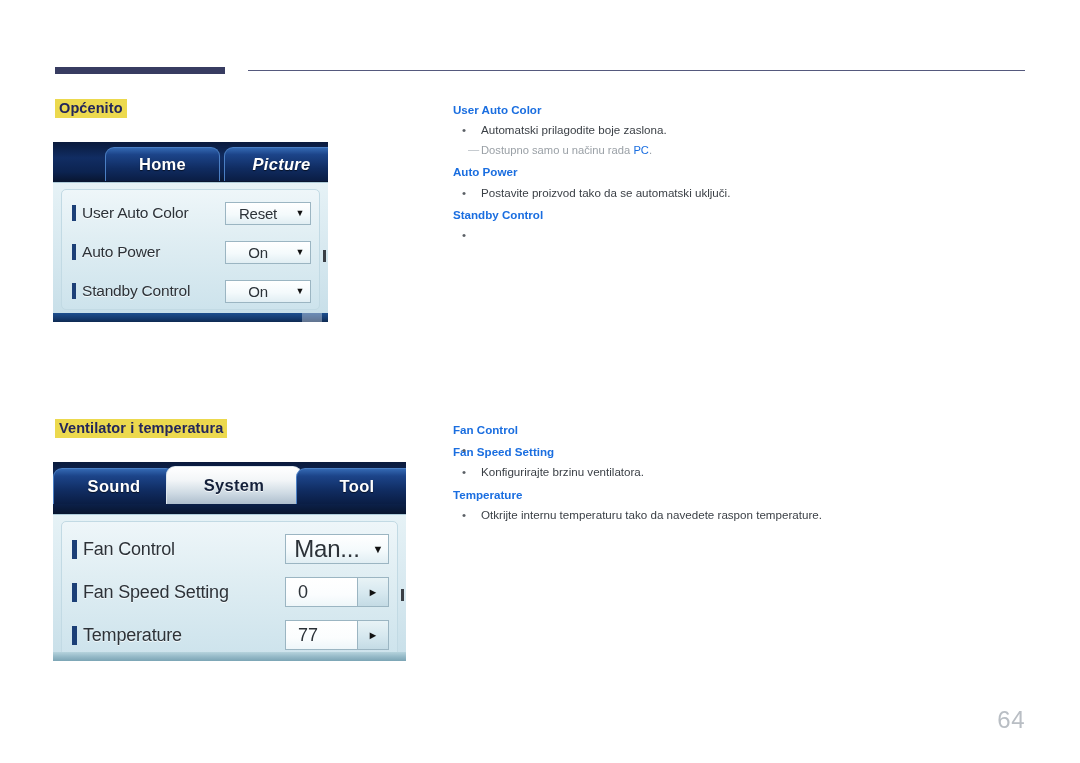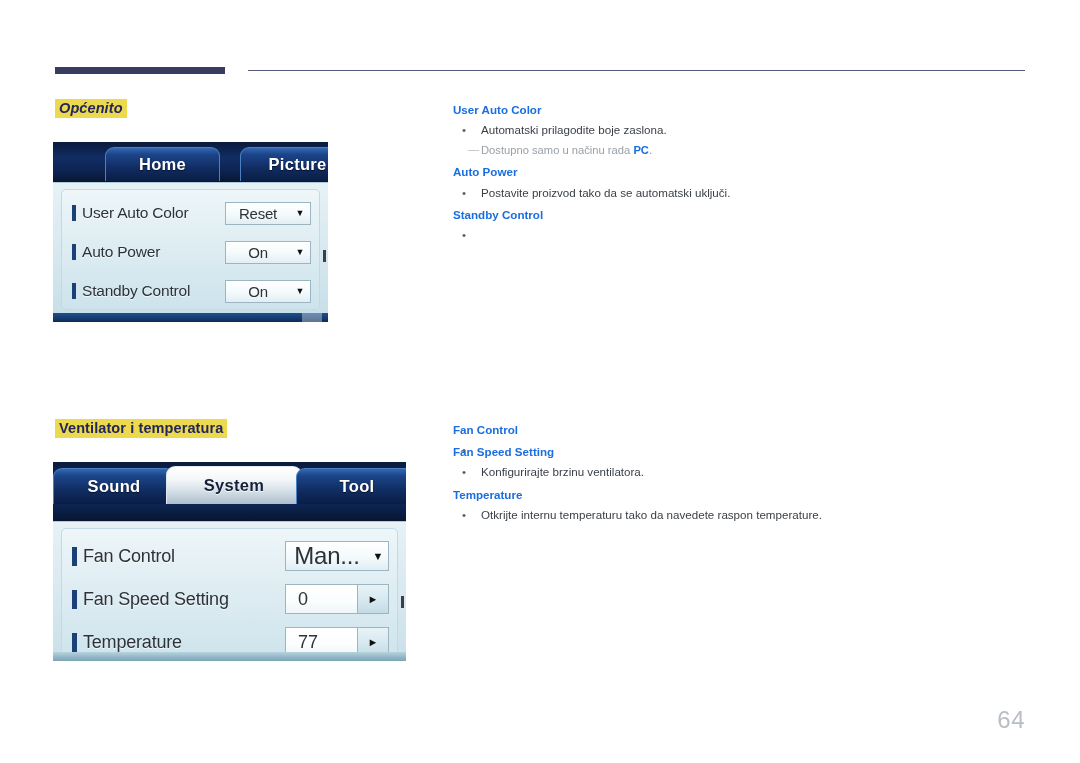--- a/index.html
+++ b/index.html
@@ -33,39 +33,39 @@
   .sec-heading {
     position: absolute;
     font-size: 14.5px;
     font-weight: bold;
     color: #23265a;
     background: #ecd94e;
     padding: 1px 4px 2px 4px;
     letter-spacing: 0.1px;
     white-space: nowrap;
   }
-  #heading-general { left: 55px; top: 99px; font-style: italic; }
+  #heading-general { left: 55px; top: 99px; }
   #heading-fan     { left: 55px; top: 419px; }
 
   
   .osd {
     position: absolute;
     overflow: hidden;
     background: #e5e5e5;
   }
   #osd-general { left: 53px; top: 142px; width: 275px; height: 180px; }
   #osd-system  { left: 53px; top: 462px; width: 353px; height: 199px; }
 
   .osd-tabbar {
     position: relative;
     height: 40px;
     background: linear-gradient(to bottom, #0a1a3c 0%, #112d63 40%, #0c2350 75%, #08152f 100%);
     overflow: hidden;
   }
-  #osd-system .osd-tabbar { height: 59px; }
+  #osd-system .osd-tabbar { height: 52px; }
 
   .osd-tab {
     position: absolute;
     top: 5px;
     height: 34px;
     border-radius: 9px 9px 0 0;
     box-sizing: border-box;
     display: flex;
     align-items: center;
     justify-content: center;
@@ -276,21 +276,21 @@
     line-height: 1.5;
   }
   .desc-note .note-dash {
     position: absolute;
     left: 15px; top: -1px;
     color: #b6bcc2;
     font-size: 11.2px;
   }
   .note-accent {
     color: #1a6ee0;
-    font-weight: bold;
+    font-weight: normal;
   }
 
   
   #page-number {
     position: absolute;
     right: 55px;
     top: 706px;
     font-size: 24px;
     color: #b9bec4;
     letter-spacing: 0.5px;
@@ -302,21 +302,21 @@
 <div class="top-rule-thick"></div>
 <div class="top-rule-thin"></div>
 
 <div class="sec-heading" id="heading-general">Općenito</div>
 
 <div class="osd" id="osd-general">
   <div class="osd-tabbar">
     <div class="osd-tab inactive" style="left:52px; width:115px;">
       <span>Home</span>
     </div>
-    <div class="osd-tab inactive" style="left:187px; width:115px;">
+    <div class="osd-tab inactive" style="left:171px; width:115px;font-style:italic;">
       <span>Picture</span>
     </div>
 
   </div>
 
   <div class="osd-body">
     <div class="osd-inner">
 
       <div class="osd-row" style="top:8px;">
         <div class="row-marker"></div>

